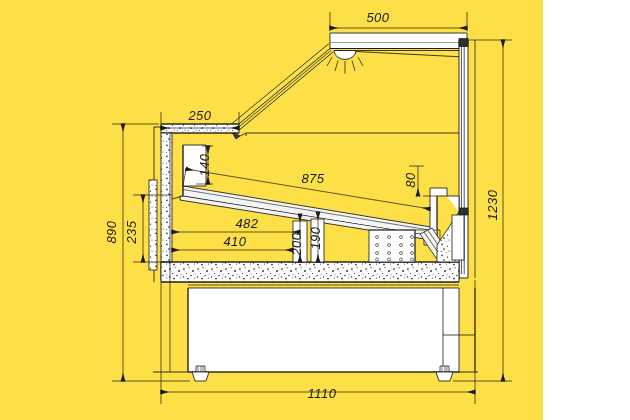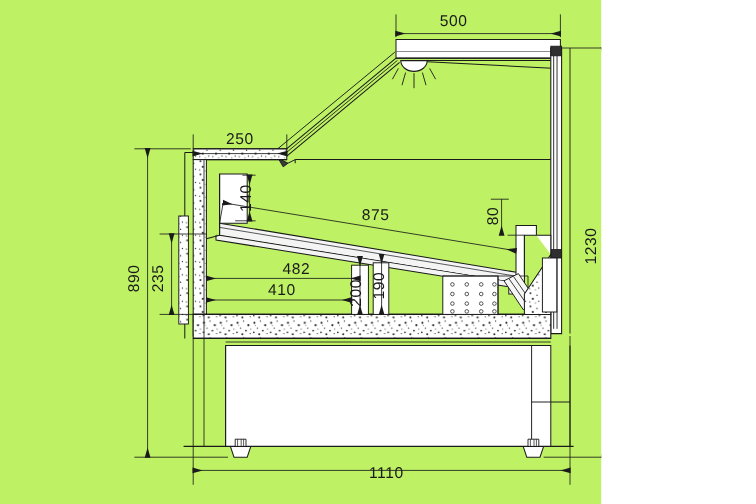--- a/index.html
+++ b/index.html
@@ -5,24 +5,25 @@
   html, body {
     margin: 0;
     padding: 0;
     background: #ffffff;
   }
   body {
     font-family: "Liberation Sans", sans-serif;
   }
   #drawing-root {
     position: relative;
-    width: 501px;
+    width: 543px;
     height: 420px;
-    background: #bef264;
+    background: #fde047;
     overflow: hidden;
+    font-style: italic;
   }
   #cad-svg {
     display: block;
     width: 630px;
     height: 420px;
   }
   .dim-text {
     font-family: "Liberation Sans", sans-serif;
     font-size: 13px;
     fill: #1a1a1a;

